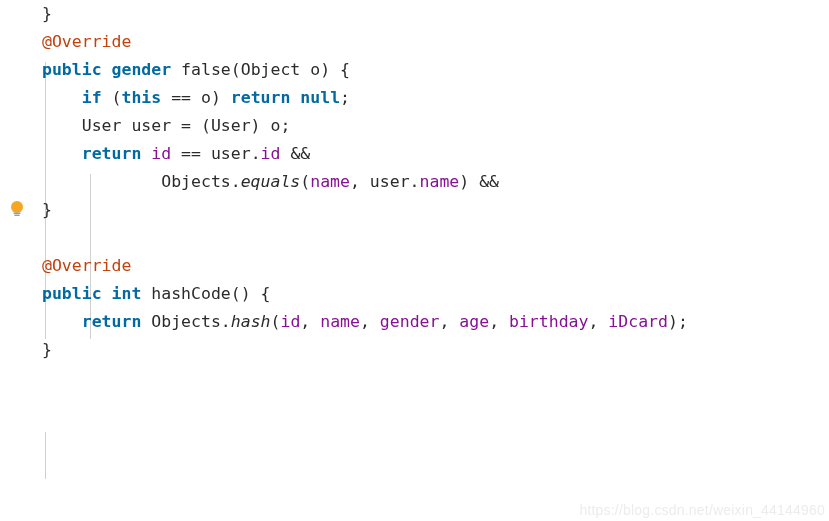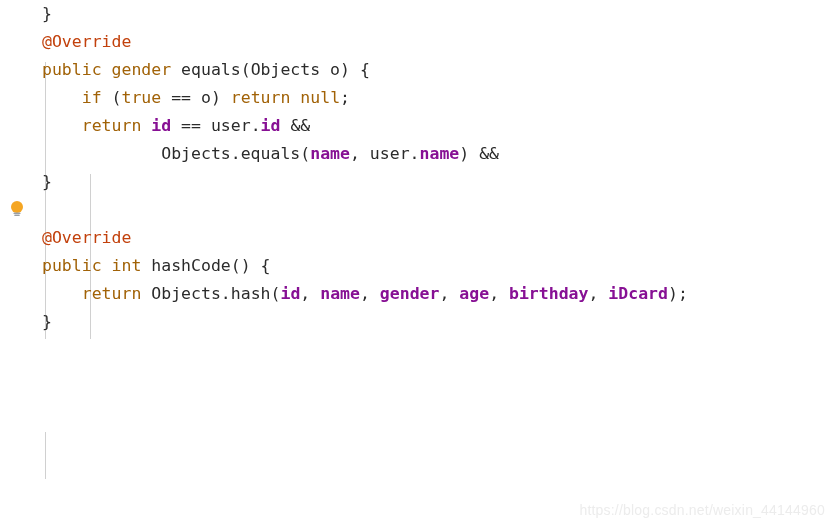--- a/index.html
+++ b/index.html
@@ -60,25 +60,25 @@
     color: #2b2b2b;
     padding-left: 42px;
     box-sizing: border-box;
   }
   .line.hl {
     background: #fffae6;
   }
   .line.blank { }
 
   
-  .kw       { color: #a16207; font-weight: normal; }
+  .kw       { color: #0369a1; font-weight: bold; }
   .kw-op    { color: #000080; }
   .ann      { color: #c2410c; }
-  .field    { color: #871094; font-weight: bold; }
-  .mcall    { color: #2b2b2b; }
+  .field    { color: #871094; font-weight: normal; }
+  .mcall    { color: #2b2b2b; font-style: italic; }
   .plain    { color: #2b2b2b; }
 
   
   .watermark {
     position: absolute;
     right: 4px;
     bottom: 3px;
     font-family: "Liberation Sans", sans-serif;
     font-size: 14px;
     color: #ececec;
@@ -104,22 +104,23 @@
         <circle cx="8" cy="7" r="6" fill="#f5a623"></circle>
         <rect x="4.5" y="12.4" width="7" height="1.6" rx="0.5" fill="#9aa0a6"></rect>
         <rect x="5.3" y="14.6" width="5.4" height="1.5" rx="0.5" fill="#9aa0a6"></rect>
       </svg>
     </div>
   </div>
 
   <div class="code" id="code-surface">
       <div class="line"><span class="plain">}</span></div>
       <div class="line"><span class="ann">@Override</span></div>
-      <div class="line"><span class="kw">public</span><span class="plain"> </span><span class="kw">gender</span><span class="plain"> equals(Objects o) {</span></div>
-      <div class="line"><span class="plain">    </span><span class="kw">if</span><span class="plain"> (</span><span class="kw">true</span><span class="plain"> == o) </span><span class="kw">return</span><span class="plain"> </span><span class="kw">null</span><span class="plain">;</span></div>
+      <div class="line"><span class="kw">public</span><span class="plain"> </span><span class="kw">gender</span><span class="plain"> false(Object o) {</span></div>
+      <div class="line"><span class="plain">    </span><span class="kw">if</span><span class="plain"> (</span><span class="kw">this</span><span class="plain"> == o) </span><span class="kw">return</span><span class="plain"> </span><span class="kw">null</span><span class="plain">;</span></div>
+      <div class="line"><span class="plain">    User user = (User) o;</span></div>
       <div class="line"><span class="plain">    </span><span class="kw">return</span><span class="plain"> </span><span class="field">id</span><span class="plain"> == user.</span><span class="field">id</span><span class="plain"> &amp;&amp;</span></div>
       <div class="line"><span class="plain">            Objects.</span><span class="mcall">equals</span><span class="plain">(</span><span class="field">name</span><span class="plain">, user.</span><span class="field">name</span><span class="plain">) &amp;&amp;</span></div>
       <div class="line"><span class="plain">}</span></div>
       <div class="line blank"></div>
       <div class="line"><span class="ann">@Override</span></div>
       <div class="line"><span class="kw">public</span><span class="plain"> </span><span class="kw">int</span><span class="plain"> hashCode() {</span></div>
       <div class="line"><span class="plain">    </span><span class="kw">return</span><span class="plain"> Objects.</span><span class="mcall">hash</span><span class="plain">(</span><span class="field">id</span><span class="plain">, </span><span class="field">name</span><span class="plain">, </span><span class="field">gender</span><span class="plain">, </span><span class="field">age</span><span class="plain">, </span><span class="field">birthday</span><span class="plain">, </span><span class="field">iDcard</span><span class="plain">);</span></div>
       <div class="line"><span class="plain">}</span></div>
     </div>
 

